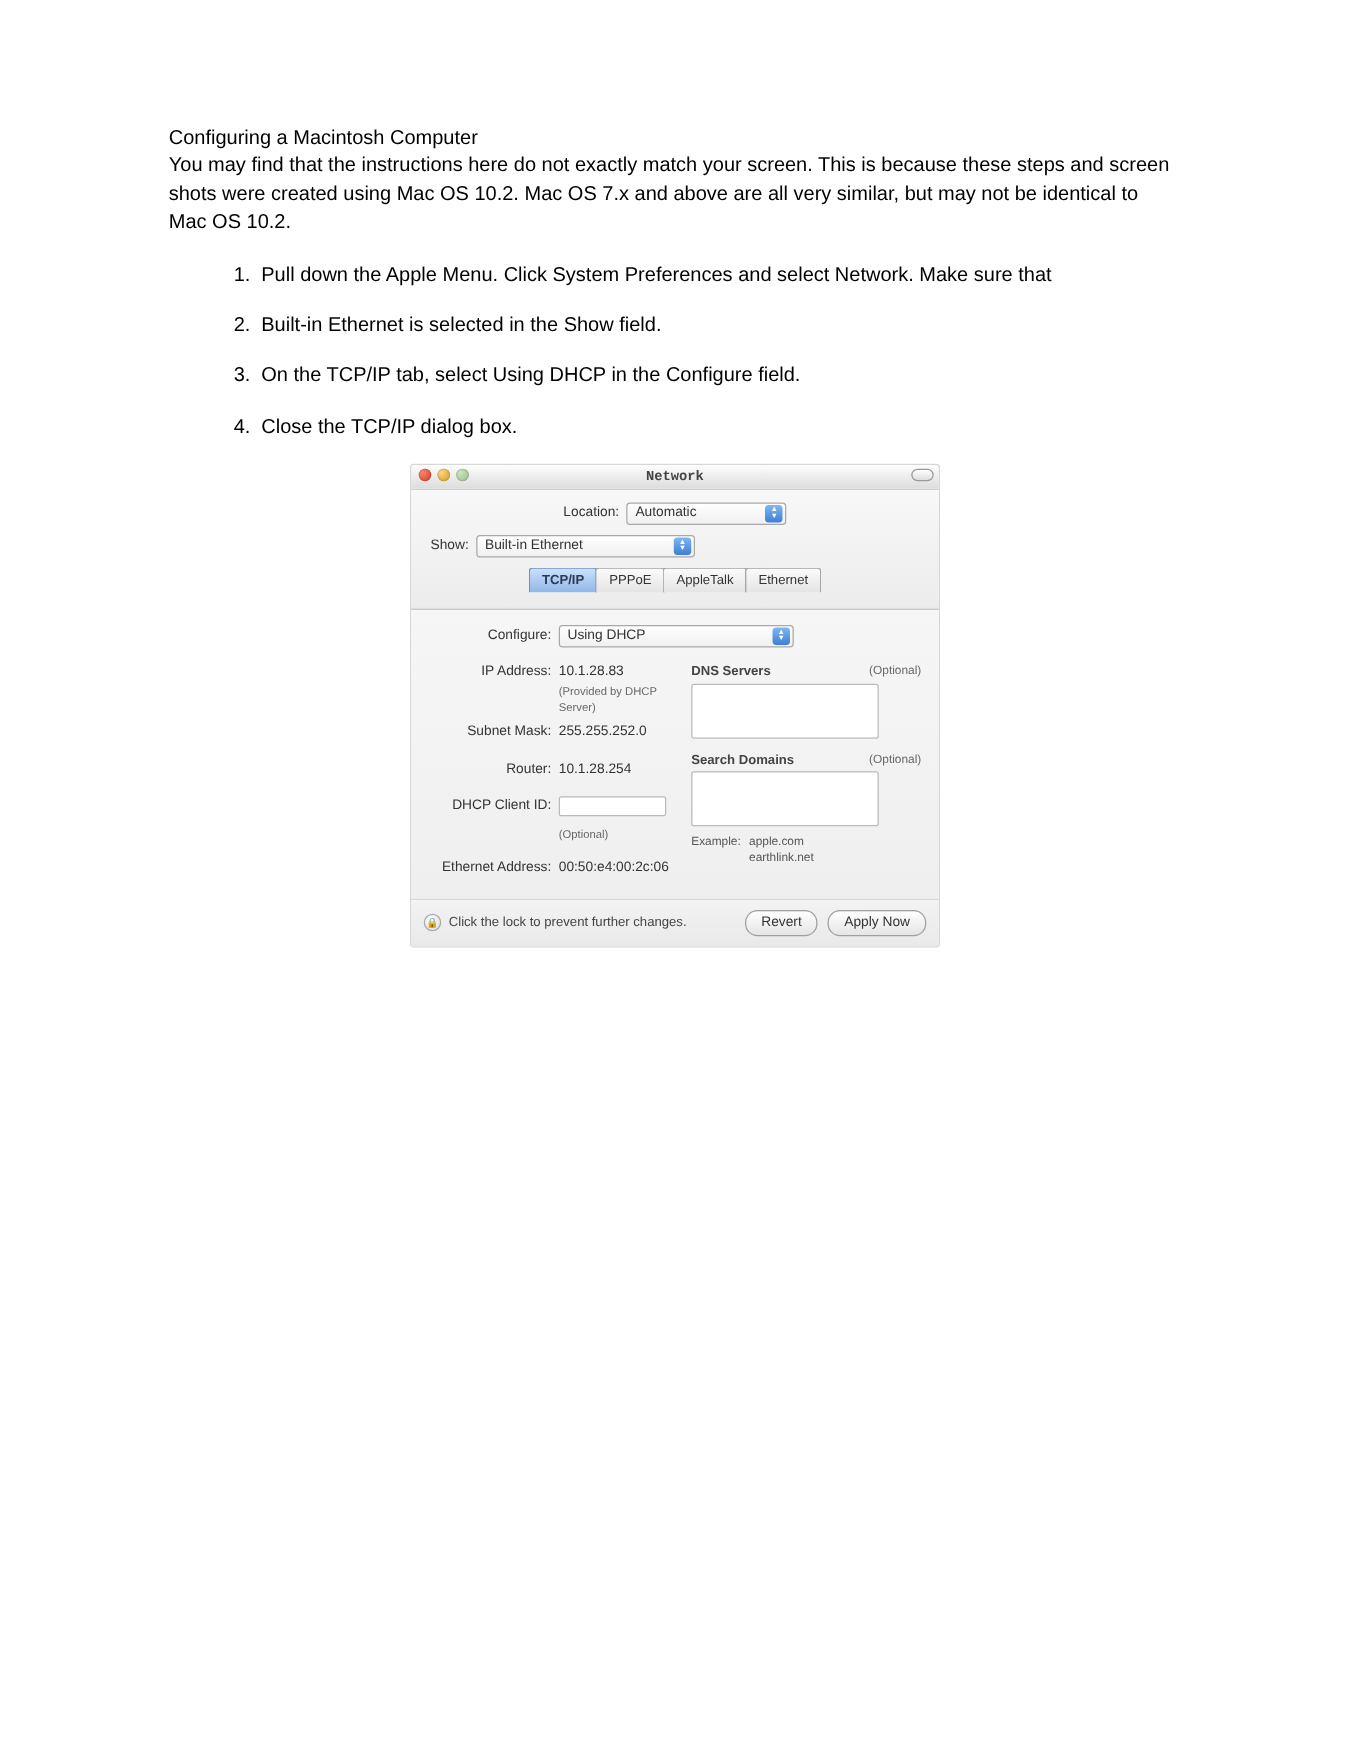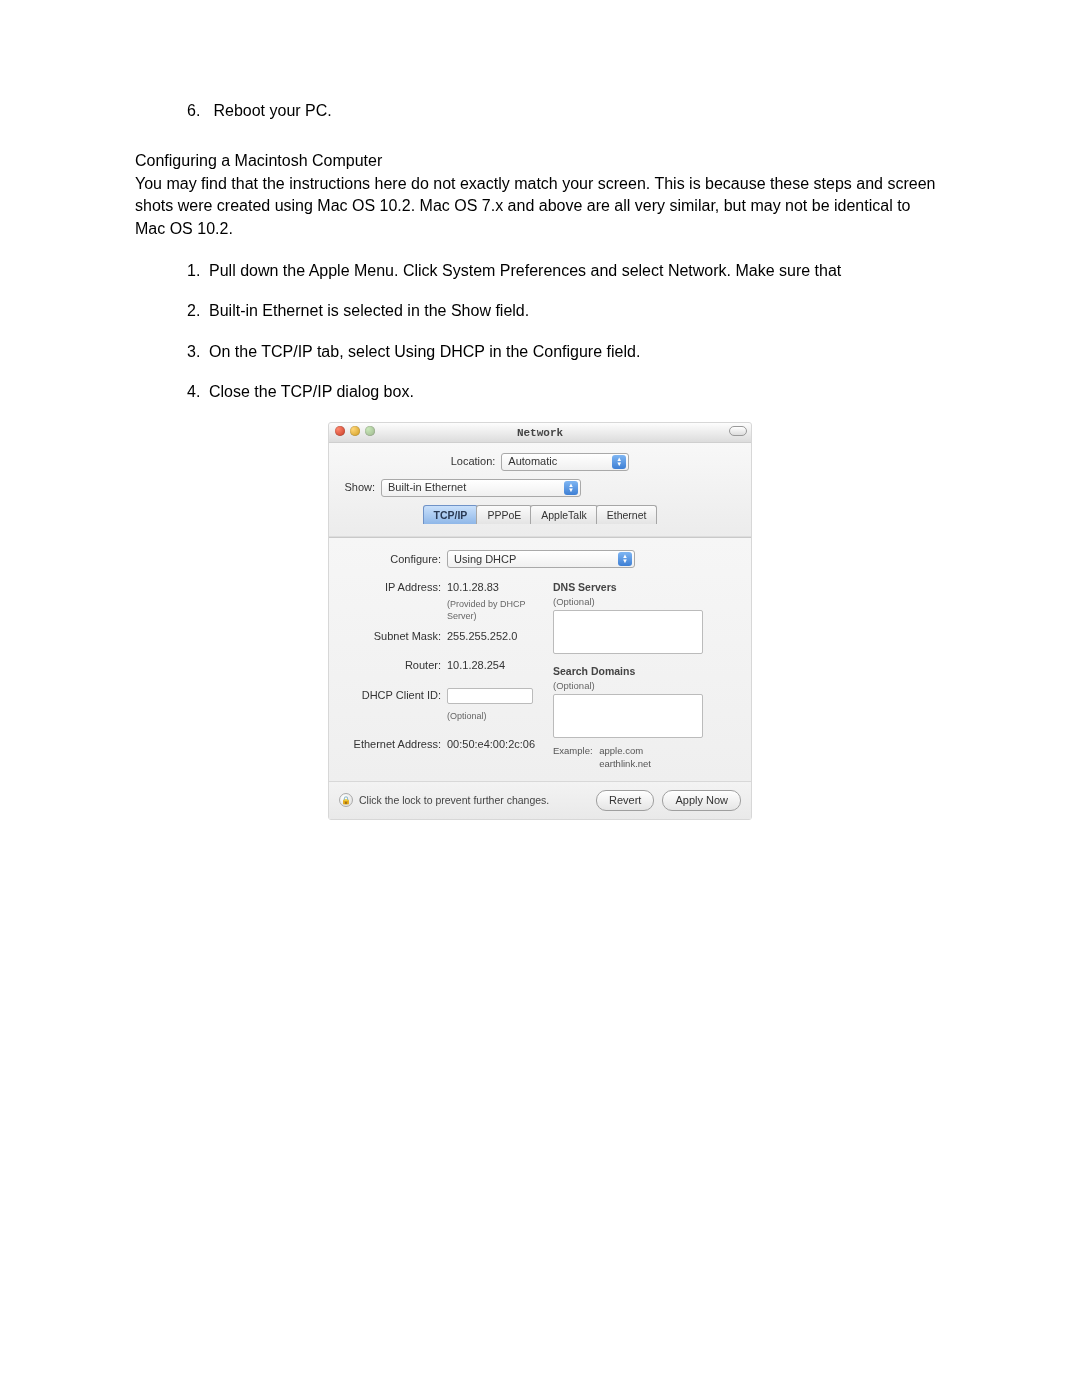--- a/index.html
+++ b/index.html
@@ -86,21 +86,21 @@
   .colL { flex:0 0 210px; }
   .colR { flex:1; }
   .kv { display:flex; margin-bottom:6px; }
   .kv .k { width:104px; text-align:right; padding-right:6px; color:#333; }
   .kv .v { flex:1; color:#333; }
   .subnote { font-size:9px; color:#666; margin-left:104px; margin-top:-4px; margin-bottom:6px; }
   .fieldbox {
     border:1px solid #bbb; background:#fff; height:44px; width:150px; border-radius:2px;
   }
   .input-sm { border:1px solid #bbb; background:#fff; height:16px; width:86px; border-radius:2px; display:inline-block; }
-  .fieldlabel { font-size:10.5px; font-weight:bold; color:#444; margin-bottom:2px; display:flex; justify-content:space-between;flex-direction:column; }
+  .fieldlabel { font-size:10.5px; font-weight:bold; color:#444; margin-bottom:2px; display:flex; justify-content:space-between; }
   .opt { font-weight:normal; font-size:9.5px; color:#666; }
   .example { font-size:9.5px; color:#555; margin-top:6px; }
   .example .e { margin-left:4px; }
 
   .footerbar {
     background: linear-gradient(#f3f3f3,#e9e9e9);
     border-top:1px solid #d8d8d8;
     padding: 8px 10px; display:flex; align-items:center; justify-content:space-between;
   }
   .lockrow { display:flex; align-items:center; gap:6px; color:#444; font-size:10.5px;}
@@ -113,24 +113,20 @@
     border:1px solid #9f9f9f; border-radius:10px; background:linear-gradient(#fff,#e5e5e5);
     padding: 2px 12px; font-size:11px; color:#333;
   }
   .btns { display:flex; gap:8px;justify-content:center; }
 </style>
 </head>
 <body>
 
 <div class="page">
 
-  <div class="step6">
-    <span class="num">6.</span>
-    <span>Reboot your PC.</span>
-  </div>
 
   <div class="heading">Configuring a Macintosh Computer</div>
   <div class="intro">You may find that the instructions here do not exactly match your screen. This is because these steps and screen shots were created using Mac OS 10.2. Mac OS 7.x and above are all very similar, but may not be identical to Mac OS 10.2.</div>
 
   <div class="list">
     <div class="li">
       <span class="num">1.</span>
       <span class="txt">Pull down the Apple Menu. Click System Preferences and select Network. Make sure that</span>
     </div>
     <div class="li">
@@ -163,21 +159,21 @@
       <div class="toprows">
         <div class="row" style="justify-content:center;">
           <span class="lbl">Location:</span>
           <div class="popup" style="width:128px;">
             <span>Automatic</span>
             <span class="arr"></span>
           </div>
         </div>
         <div class="row">
           <span class="lbl" style="width:42px;">Show:</span>
-          <div class="popup" style="width:200px;">
+          <div class="popup" style="width:175px;">
             <span>Built-in Ethernet</span>
             <span class="arr"></span>
           </div>
         </div>
         <div class="tabbar">
           <div class="tab active">TCP/IP</div>
           <div class="tab">PPPoE</div>
           <div class="tab">AppleTalk</div>
           <div class="tab">Ethernet</div>
         </div>

